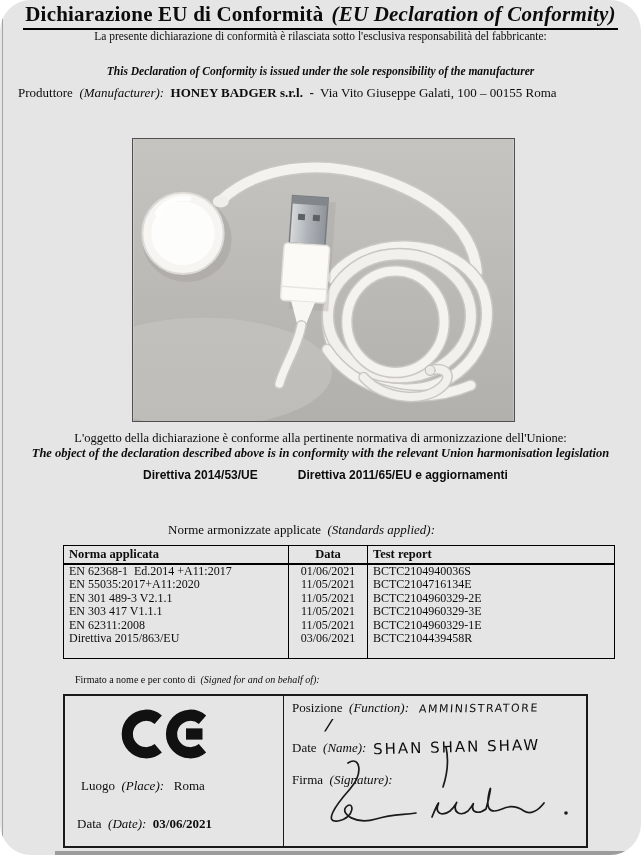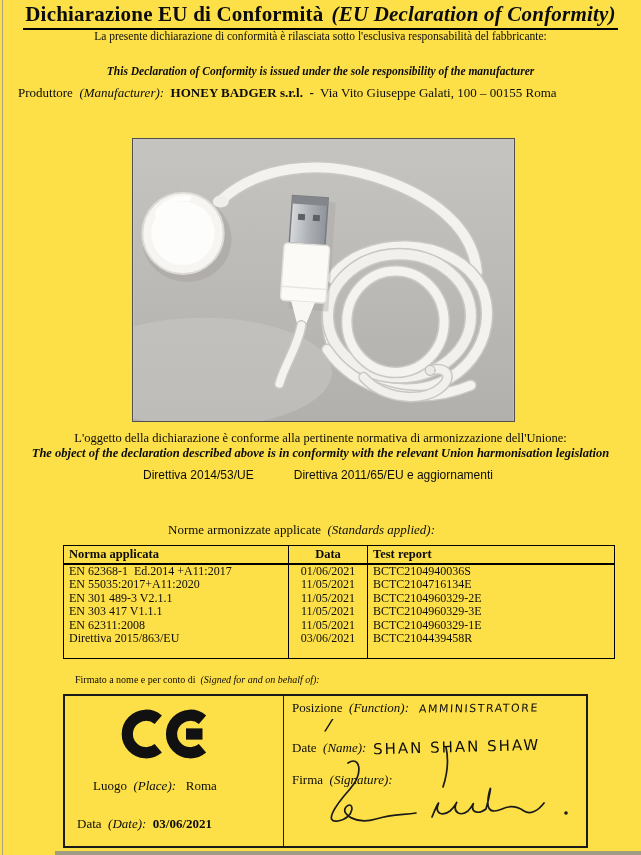--- a/index.html
+++ b/index.html
@@ -1,18 +1,18 @@
 <!DOCTYPE html>
 <html><head>
 <meta charset="utf-8">
 <style>
   html,body{margin:0;padding:0;background:#ffffff;}
   #page{
-    position:relative;width:641px;height:855px;background:#fde047;
-    font-family:"Liberation Serif",serif;color:#0c0c0c;overflow:hidden;
+    position:relative;width:641px;height:855px;background:#e5e5e5;
+    font-family:"Liberation Serif",serif;color:#0c0c0c;overflow:hidden;border-radius:31px;
   }
   .abs{position:absolute;}
   
   .scan-left{left:2px;top:0;width:1px;height:855px;background:#8d8d8d;opacity:.75;}
   .scan-bottom{left:55px;top:851px;width:586px;height:4px;background:#8f8f8f;opacity:.85;}
   
   .title-wrap{left:0;top:2px;width:641px;text-align:center;}
   .title-line{display:inline-block;border-bottom:2.5px solid #000;padding:0 2px 1px 2px;
     font-size:21px;font-weight:bold;letter-spacing:.2px;white-space:nowrap;}
   .title-en{font-style:italic;}
@@ -23,21 +23,21 @@
   .it{font-style:italic;margin-top:16px;}
   .b{font-weight:bold;}
   .gap-s{display:inline-block;width:8px;}
   .gap-m{display:inline-block;width:34px;}
   
   .photo{left:132px;top:138px;width:383px;height:284px;border:1.5px solid #4f4f4f;box-sizing:border-box;}
   
   .conf-it{left:0;top:431px;width:641px;text-align:center;font-size:12.5px;}
   .conf-en{left:0;top:446px;width:641px;text-align:center;font-size:12.5px;font-style:italic;font-weight:bold;}
   .directives{left:143px;top:468px;width:420px;display:flex;gap:40px;
-    font-family:"Liberation Sans",sans-serif;font-size:12px;font-weight:normal;white-space:nowrap;}
+    font-family:"Liberation Sans",sans-serif;font-size:12px;font-weight:bold;white-space:nowrap;}
   
   .std-heading{left:168px;top:522px;font-size:13px;white-space:nowrap;}
   table.std{left:63px;top:545px;width:552px;position:absolute;border-collapse:collapse;
     font-family:Liberation Serif, serif;font-size:12px;}
   table.std, table.std th, table.std td{border:1.5px solid #000;}
   table.std th{text-align:left;padding:1px 5px;border-bottom:2.5px solid #000;font-size:12.5px;}
   table.std td{border-top:none;border-bottom:none;padding:0 5px;line-height:13.4px;white-space:pre-wrap;}
   table.std .col-data{text-align:center;width:68px;}
   table.std .col-norm{width:214px;}
   table.std tr.spacer td{height:13px;}
@@ -199,21 +199,21 @@
   <div class="abs sig-table">
     <div class="sig-left">
 
       <svg class="ce" width="96" height="64" viewBox="0 0 128 70" xmlns="http://www.w3.org/2000/svg">
         <g fill="none" stroke="#111" stroke-width="15">
           <path d="M51 16 A25 25 0 1 0 51 54"></path>
           <path d="M110 16 A25 25 0 1 0 110 54"></path>
           <line x1="88" y1="35" x2="110" y2="35"></line>
         </g>
       </svg>
-      <div class="cell-line" style="left:28px;top:82px;">
+      <div class="cell-line" style="left:16px;top:82px;">
         <span>Luogo</span>&nbsp;
         <span class="it">(Place):</span>&nbsp;&nbsp;
         <span>Roma</span>
       </div>
       <div class="cell-line" style="left:12px;top:120px;">
         <span>Data</span>&nbsp;
         <span class="it">(Date):</span>&nbsp;
         <span class="b">03/06/2021</span>
       </div>
     </div>

